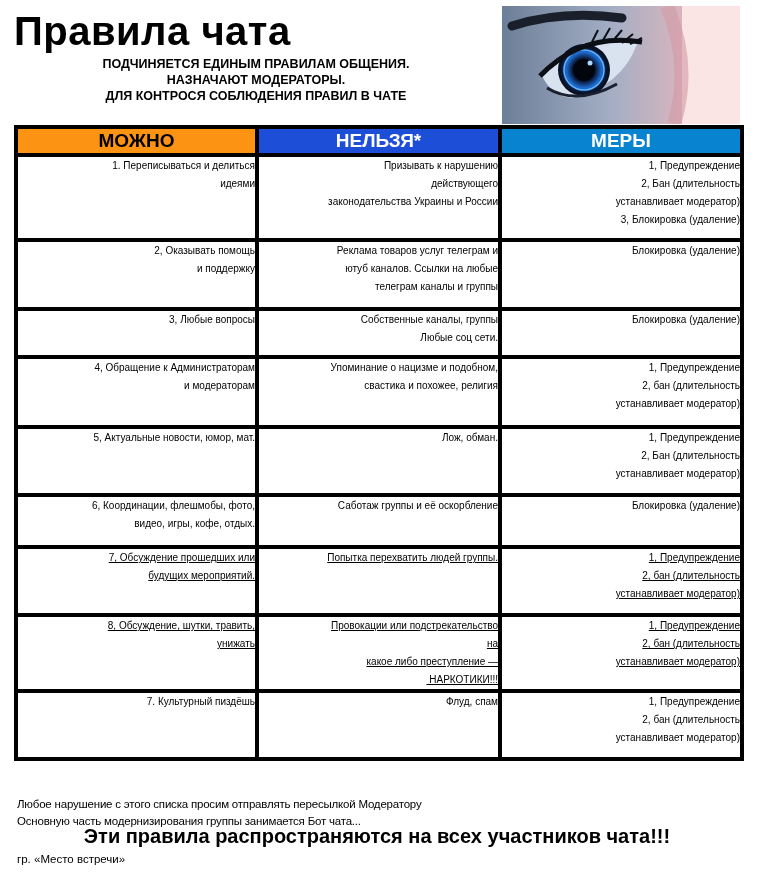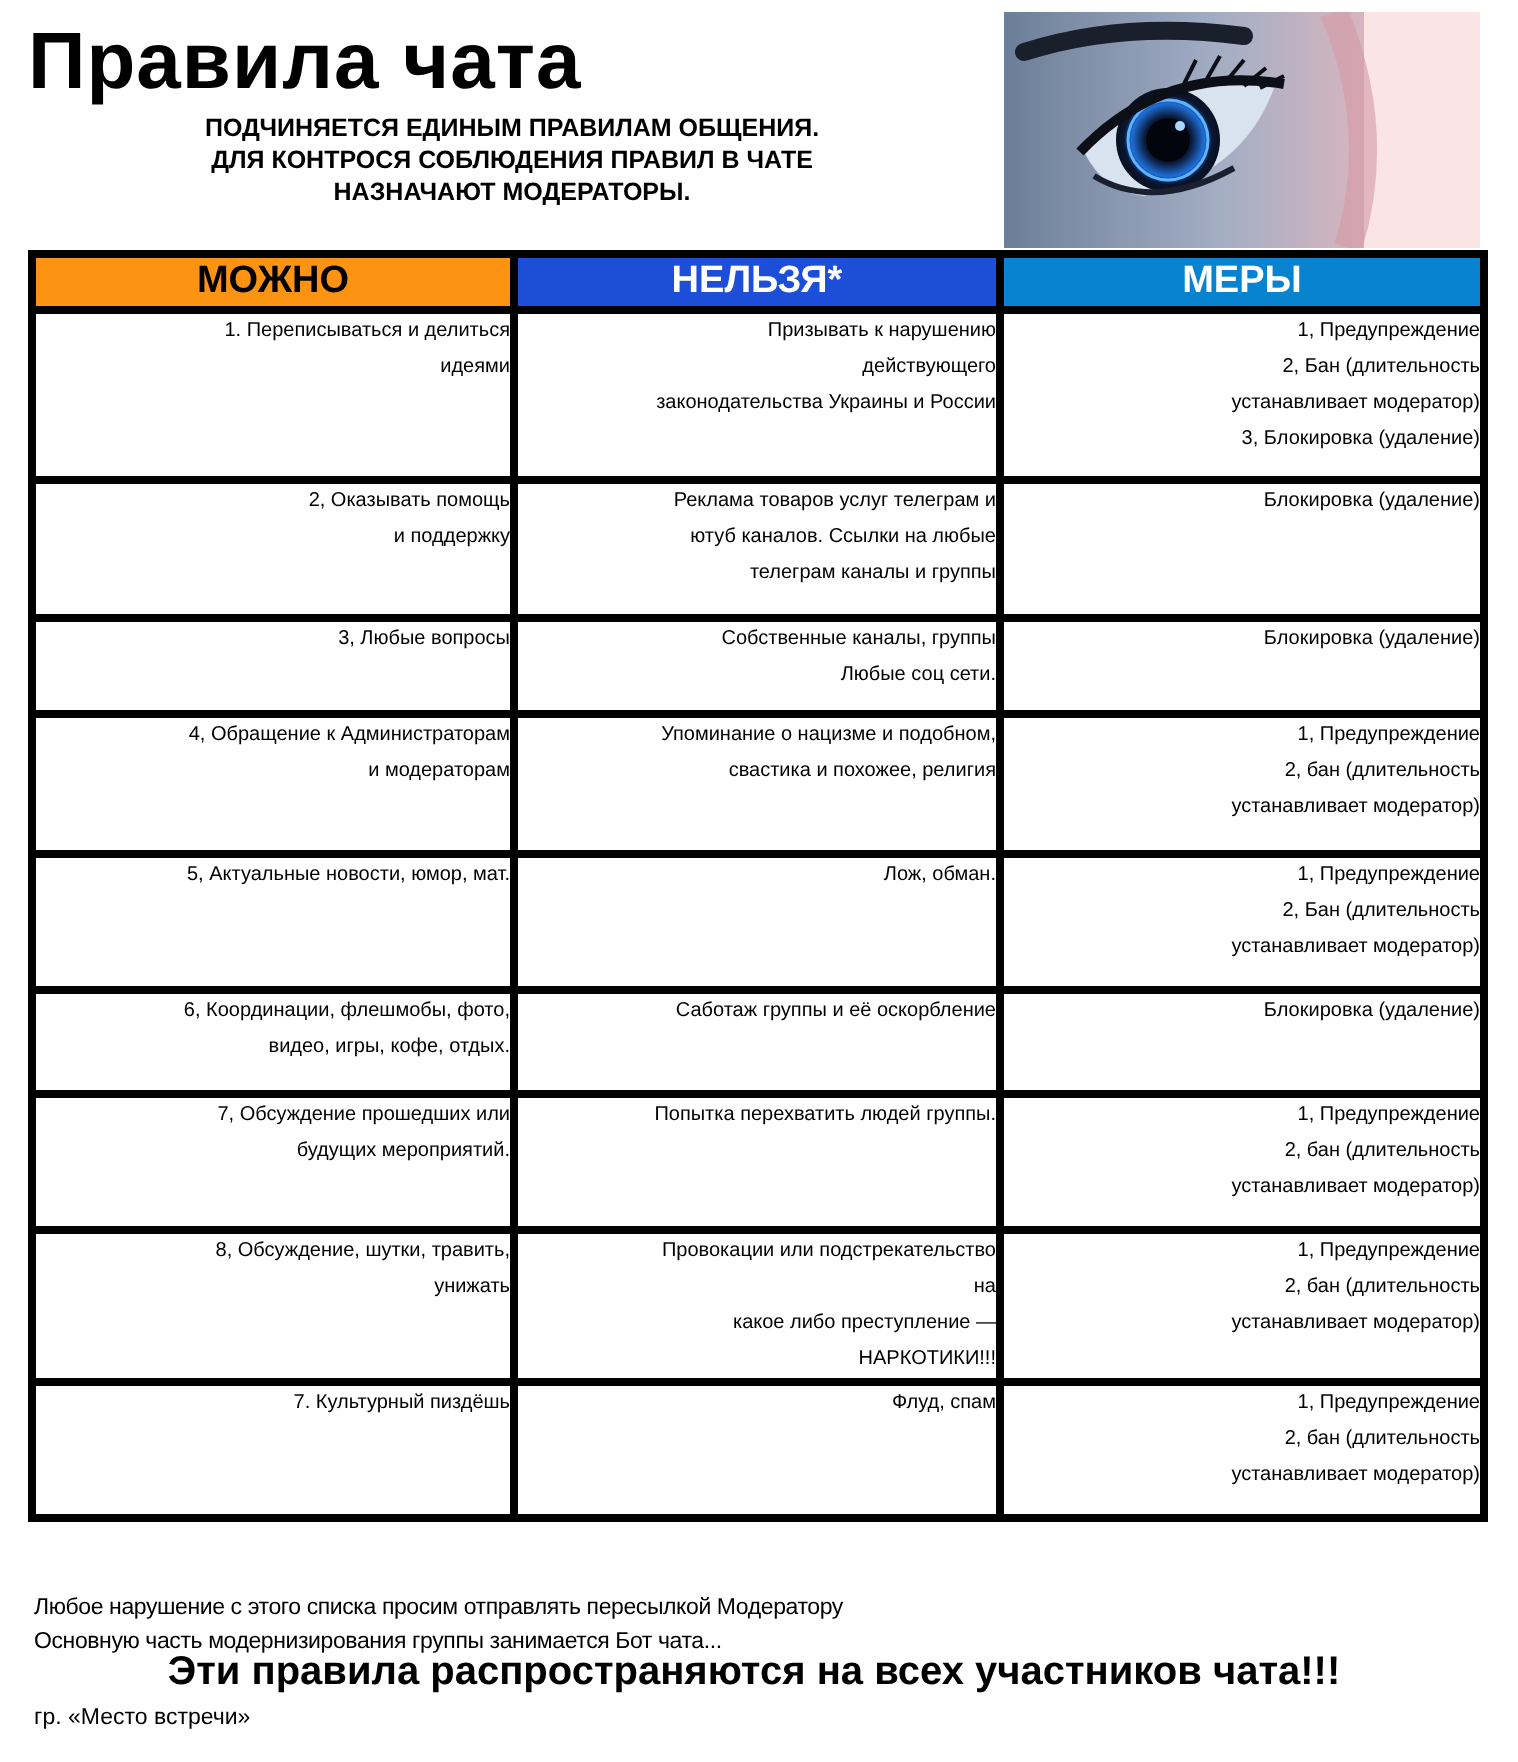--- a/index.html
+++ b/index.html
@@ -32,22 +32,22 @@
     .footer-banner { position: absolute; left: 14px; width: 726px; top: 824px; text-align: center;
                      font-size: 20px; font-weight: bold; line-height: 24px; }
     .signature { position: absolute; left: 17px; top: 852px; font-size: 11.5px; line-height: 15px; }
   </style>
 </head>
 <body>
 
 <div class="title">Правила чата</div>
 <div class="subtitle">
   <div>ПОДЧИНЯЕТСЯ ЕДИНЫМ ПРАВИЛАМ ОБЩЕНИЯ.</div>
+  <div>НАЗНАЧАЮТ МОДЕРАТОРЫ.</div>
   <div>ДЛЯ КОНТРОСЯ СОБЛЮДЕНИЯ ПРАВИЛ В ЧАТЕ</div>
-  <div>НАЗНАЧАЮТ МОДЕРАТОРЫ.</div>
 </div>
 
 <div class="hero" title="close-up of a woman's eye with glowing blue iris">
   <svg viewBox="0 0 238 118" preserveAspectRatio="none">
     <defs>
       <radialGradient id="iris" cx="50%" cy="50%" r="50%">
         <stop offset="0%" stop-color="#050a18"></stop>
         <stop offset="45%" stop-color="#0b1a3a"></stop>
         <stop offset="70%" stop-color="#1e6fd8"></stop>
         <stop offset="85%" stop-color="#0a1630"></stop>
@@ -162,35 +162,35 @@
           <span class="cell-line">6, Координации, флешмобы, фото,</span>
           <span class="cell-line">видео, игры, кофе, отдых.</span>
         </td>
         <td>
           <span class="cell-line">Саботаж группы и её оскорбление</span>
         </td>
         <td>
           <span class="cell-line">Блокировка (удаление)</span>
         </td>
       </tr>
-      <tr style="height: 68px;">
+      <tr style="height: 68px; text-decoration: underline;">
         <td>
           <span class="cell-line">7, Обсуждение прошедших или</span>
           <span class="cell-line">будущих мероприятий.</span>
         </td>
         <td>
           <span class="cell-line">Попытка перехватить людей группы.</span>
         </td>
         <td>
           <span class="cell-line">1, Предупреждение</span>
           <span class="cell-line">2, бан (длительность</span>
           <span class="cell-line">устанавливает модератор)</span>
         </td>
       </tr>
-      <tr style="height: 69px;">
+      <tr style="height: 69px; text-decoration: underline;">
         <td>
           <span class="cell-line">8, Обсуждение, шутки, травить,</span>
           <span class="cell-line">унижать</span>
         </td>
         <td>
           <span class="cell-line">Провокации или подстрекательство</span>
           <span class="cell-line">на</span>
           <span class="cell-line">какое либо преступление —</span>
           <span class="cell-line"> НАРКОТИКИ!!!</span>
         </td>

